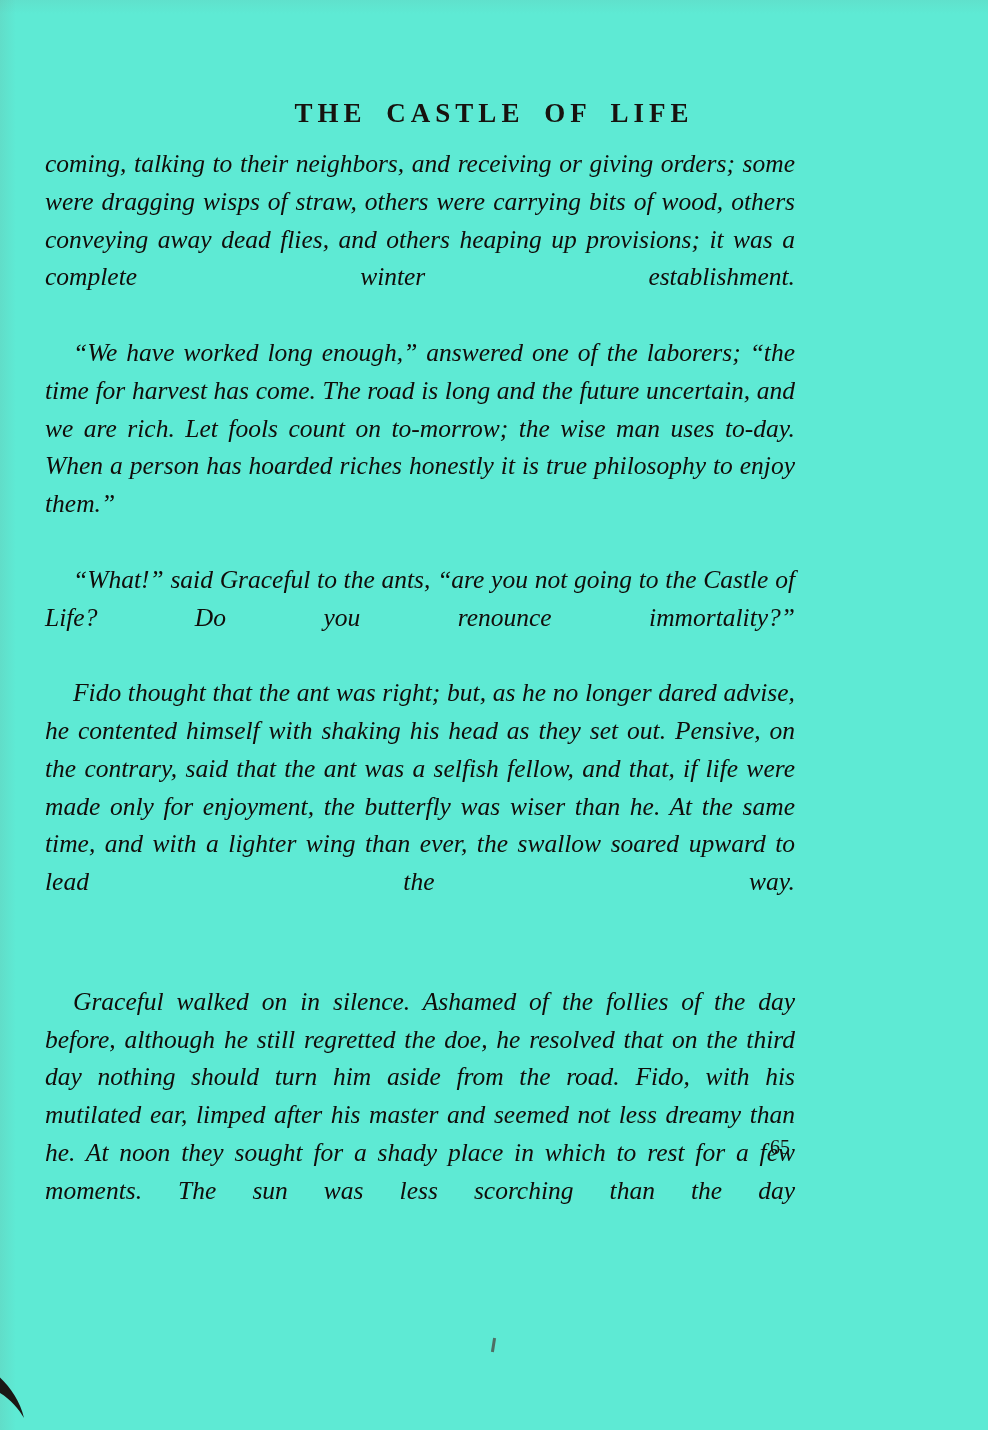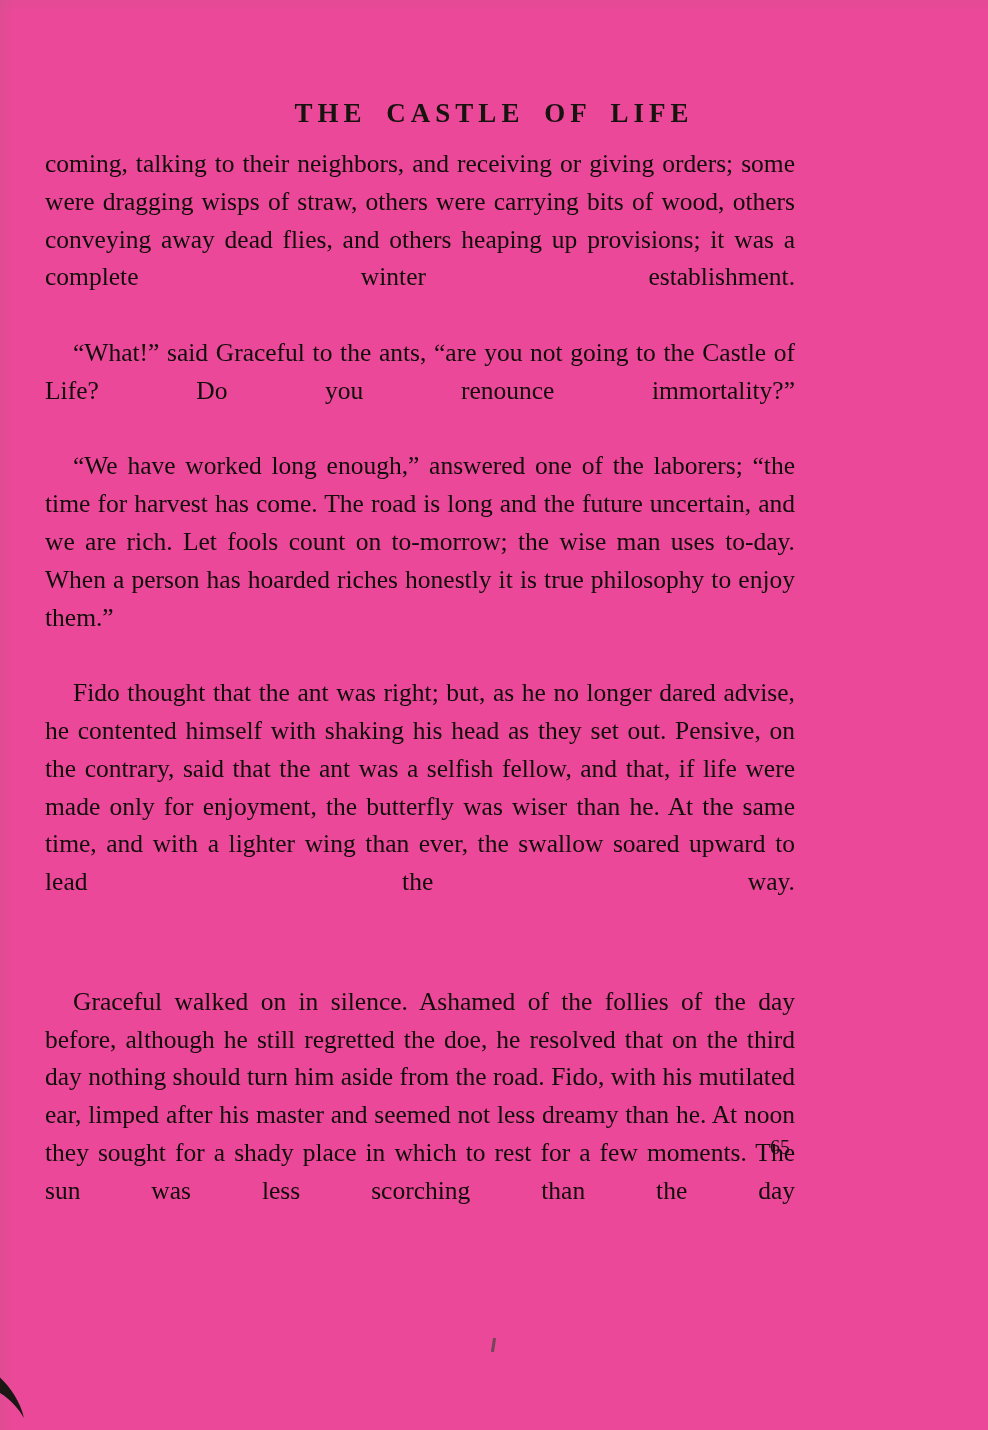--- a/index.html
+++ b/index.html
@@ -11,21 +11,21 @@
     height: 1430px;
     background: #ffffff;
     font-family: "Liberation Serif", serif;
     color: #100d0a;
     position: relative;
     overflow: hidden;
   }
   .page {
     position: absolute;
     inset: 0;
-    background: #ec4899;
+    background: #5eead4;
   }
   .running-head {
     position: absolute;
     top: 98px;
     left: 0;
     width: 988px;
     text-align: center;
     font-size: 27px;
     letter-spacing: 5px;
     word-spacing: 8px;
@@ -39,20 +39,21 @@
     width: 750px;
     font-size: 25.5px;
     line-height: 37.8px;
     text-align: justify;
     color: #100d0a;
   }
   .body-text p {
     margin: 0;
     text-align: justify;
     text-justify: inter-word;
+    font-style: italic;
   }
   .body-text p.indent {
     text-indent: 28px;
   }
   .body-text p:last-child {
     text-align: justify;
     margin-top: 44px;
   }
   
   .body-text p::after {
@@ -112,22 +113,22 @@
 
 <div class="page">
 
   <div class="edge-shade-top"></div>
   <div class="edge-shade-left"></div>
 
   <div class="running-head">THE CASTLE OF LIFE</div>
 
   <div class="body-text">
     <p class="first">coming, talking to their neighbors, and receiving or giving orders; some were dragging wisps of straw, others were carrying bits of wood, others conveying away dead flies, and others heaping up provisions; it was a complete winter establishment.</p>
+    <p class="indent">“We have worked long enough,” answered one of the laborers; “the time for harvest has come.   The road is long and the future uncertain, and we are rich.   Let fools count on to-morrow; the wise man uses to-day.   When a person has hoarded riches honestly it is true philosophy to enjoy them.”</p>
     <p class="indent">“What!” said Graceful to the ants, “are you not going to the Castle of Life?   Do you renounce immortality?”</p>
-    <p class="indent">“We have worked long enough,” answered one of the laborers; “the time for harvest has come.   The road is long and the future uncertain, and we are rich.   Let fools count on to-morrow; the wise man uses to-day.   When a person has hoarded riches honestly it is true philosophy to enjoy them.”</p>
     <p class="indent">Fido thought that the ant was right; but, as he no longer dared advise, he contented himself with shaking his head as they set out.   Pensive, on the contrary, said that the ant was a selfish fellow, and that, if life were made only for enjoyment, the butterfly was wiser than he.   At the same time, and with a lighter wing than ever, the swallow soared upward to lead the way.</p>
     <p class="indent">Graceful walked on in silence.   Ashamed of the follies of the day before, although he still regretted the doe, he resolved that on the third day nothing should turn him aside from the road.   Fido, with his mutilated ear, limped after his master and seemed not less dreamy than he.   At noon they sought for a shady place in which to rest for a few moments.   The sun was less scorching than the day</p>
   </div>
 
   <div class="folio">65</div>
 
   <div class="tick-mark"></div>
 
   <div class="corner-mark">
     <svg width="44" height="58" viewBox="0 0 44 58" xmlns="http://www.w3.org/2000/svg">

